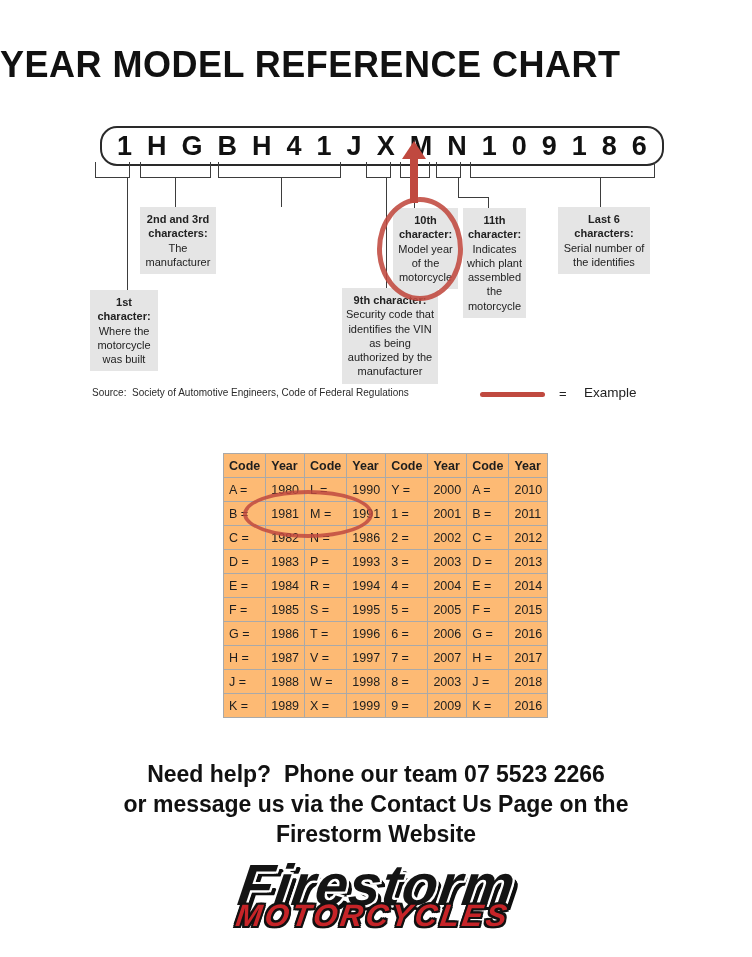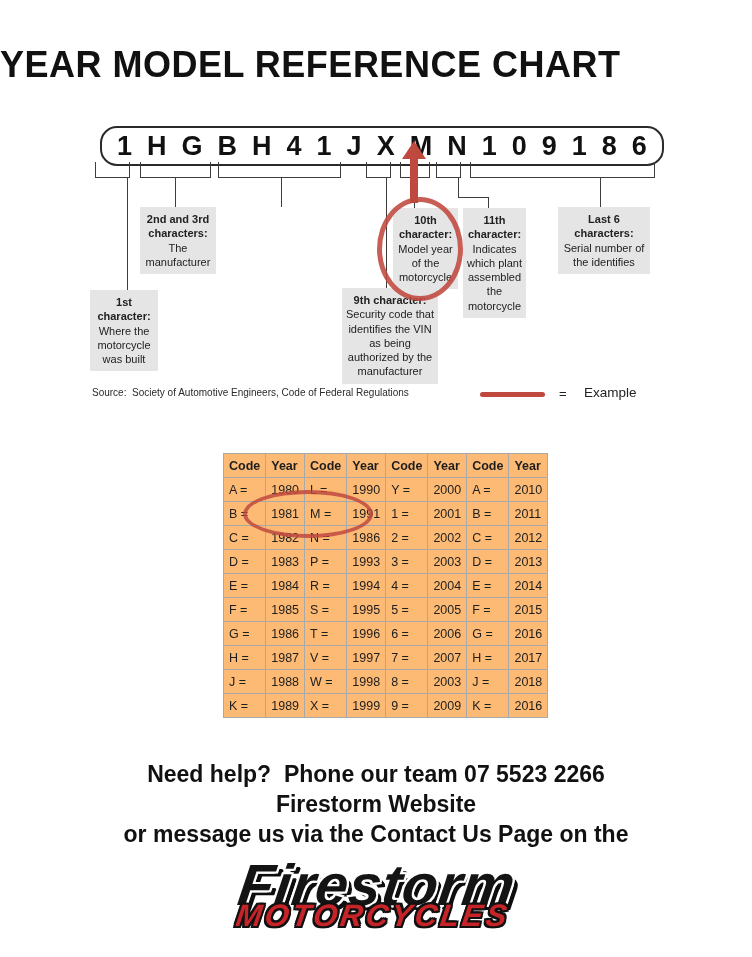--- a/index.html
+++ b/index.html
@@ -289,22 +289,22 @@
           <td class="year-cell">2009</td>
           <td class="code-cell">K =</td>
           <td class="year-cell">2016</td>
         </tr>
       </tbody>
   </table>
   <div class="table-circle"></div>
 
   <div class="help">
     <div>Need help?&nbsp; Phone our team 07 5523 2266</div>
+    <div>or message us via the Contact Us Page on the</div>
     <div>Firestorm Website</div>
-    <div>or message us via the Contact Us Page on the</div>
   </div>
 
   <div class="logo">
     <div class="logo-top">Firestorm</div>
     <div class="logo-bottom">MOTORCYCLES</div>
   </div>
 
 </div>
 
 </body></html>

